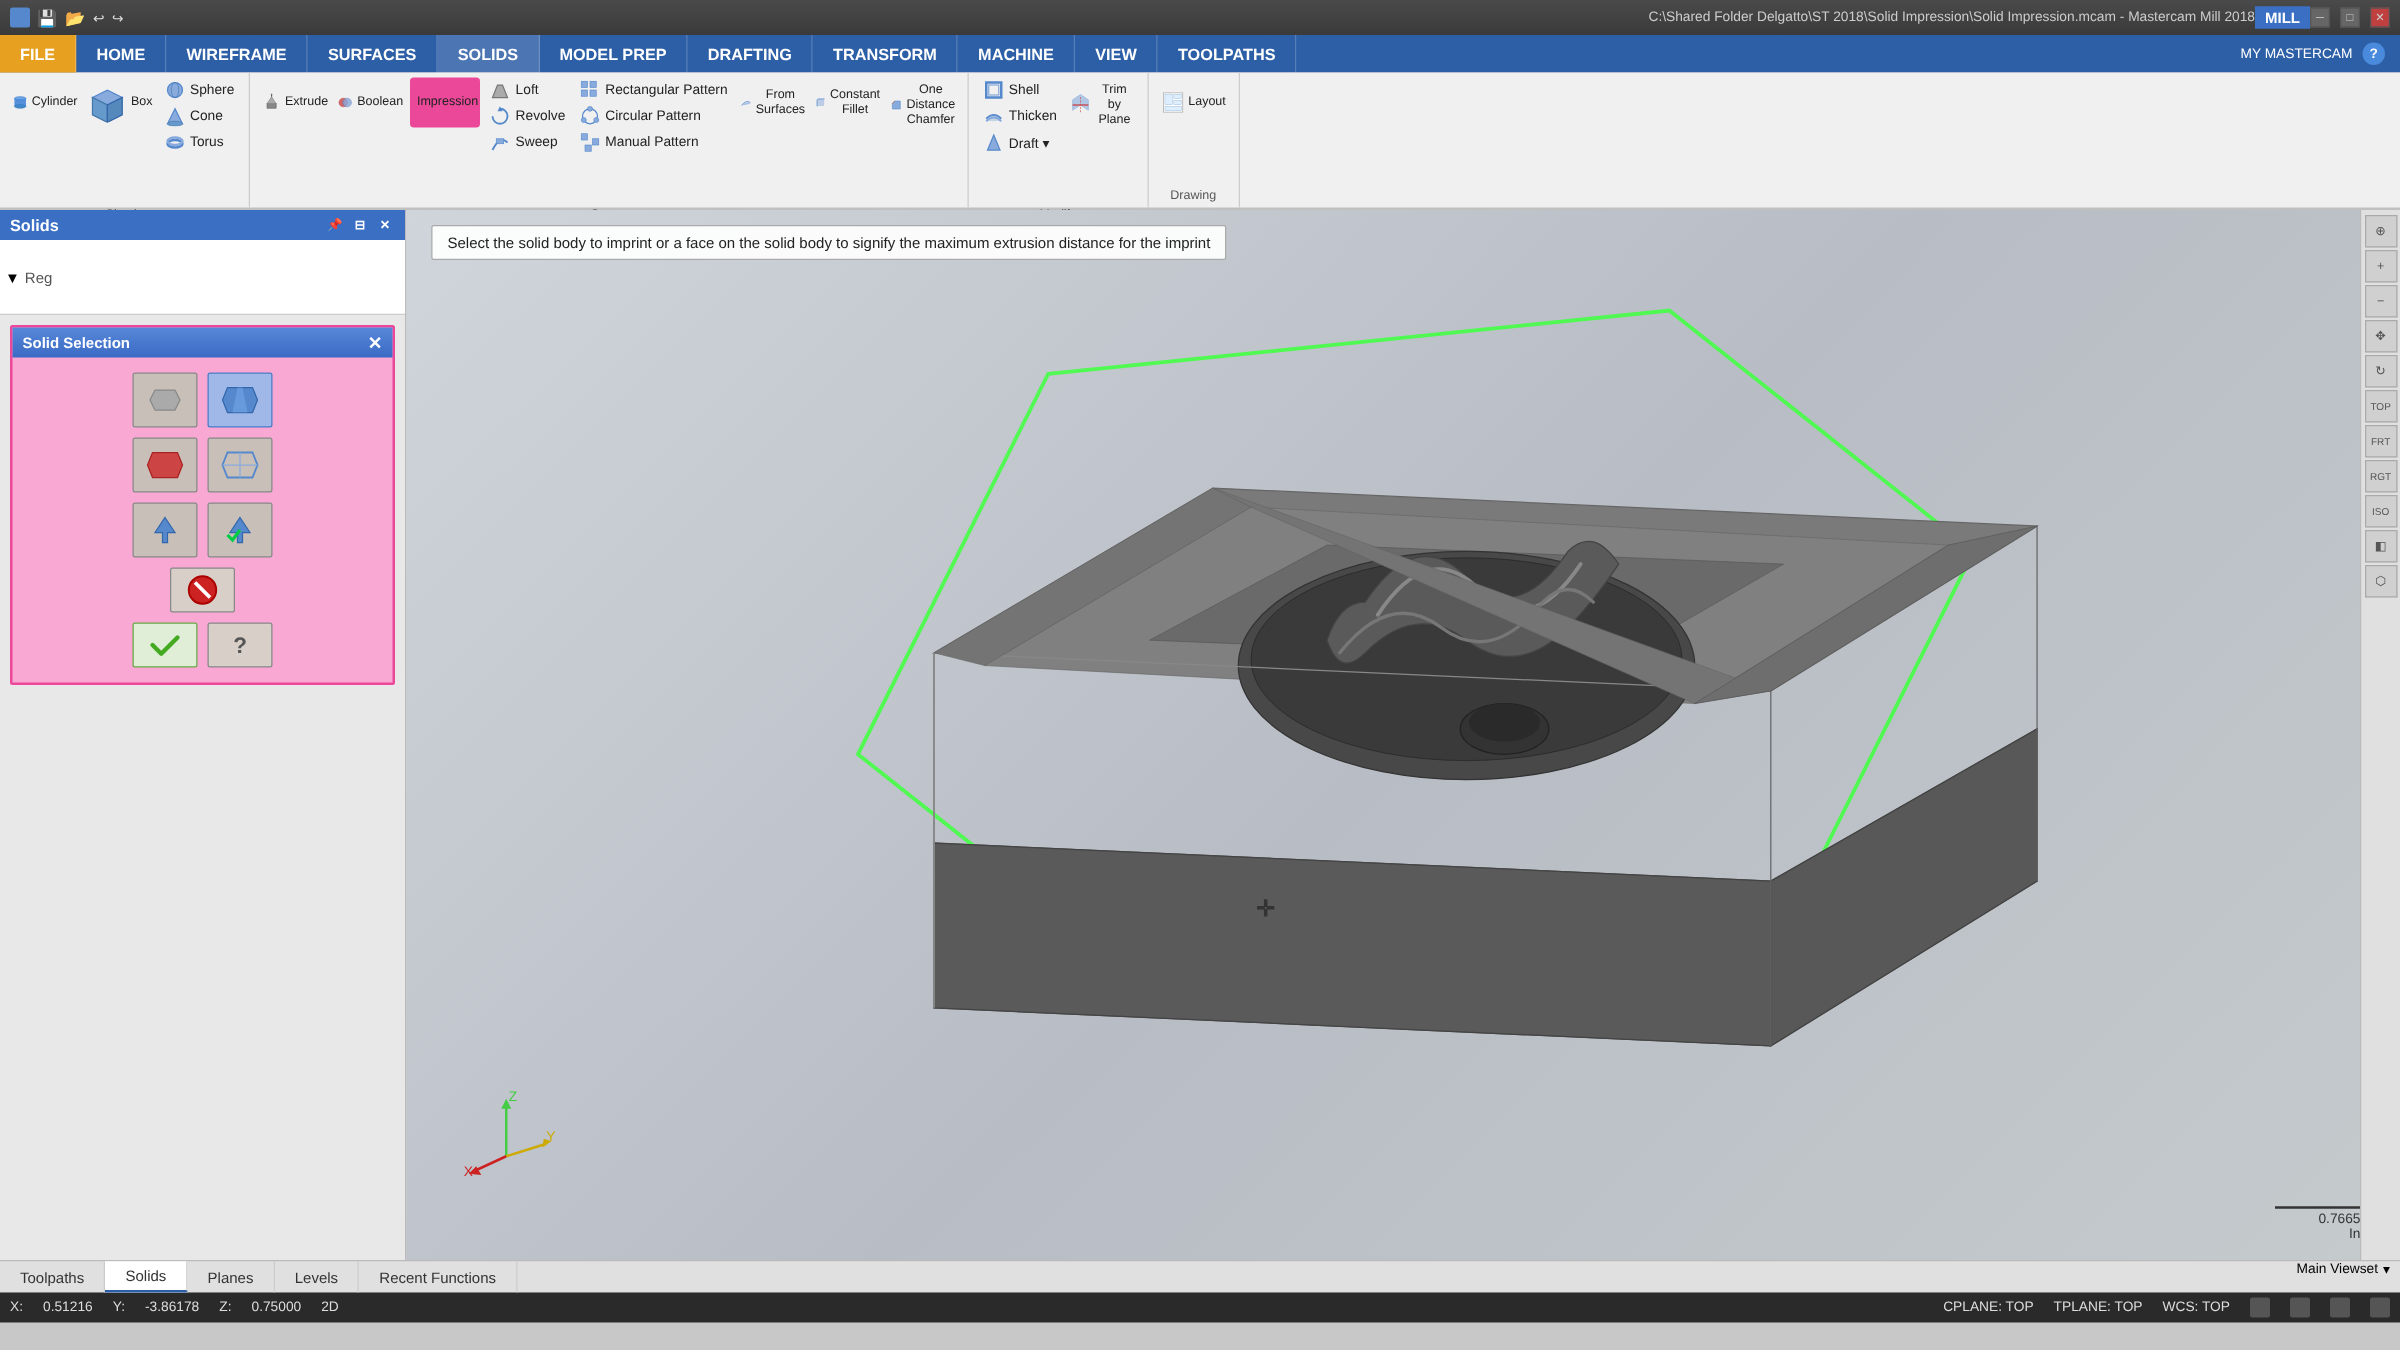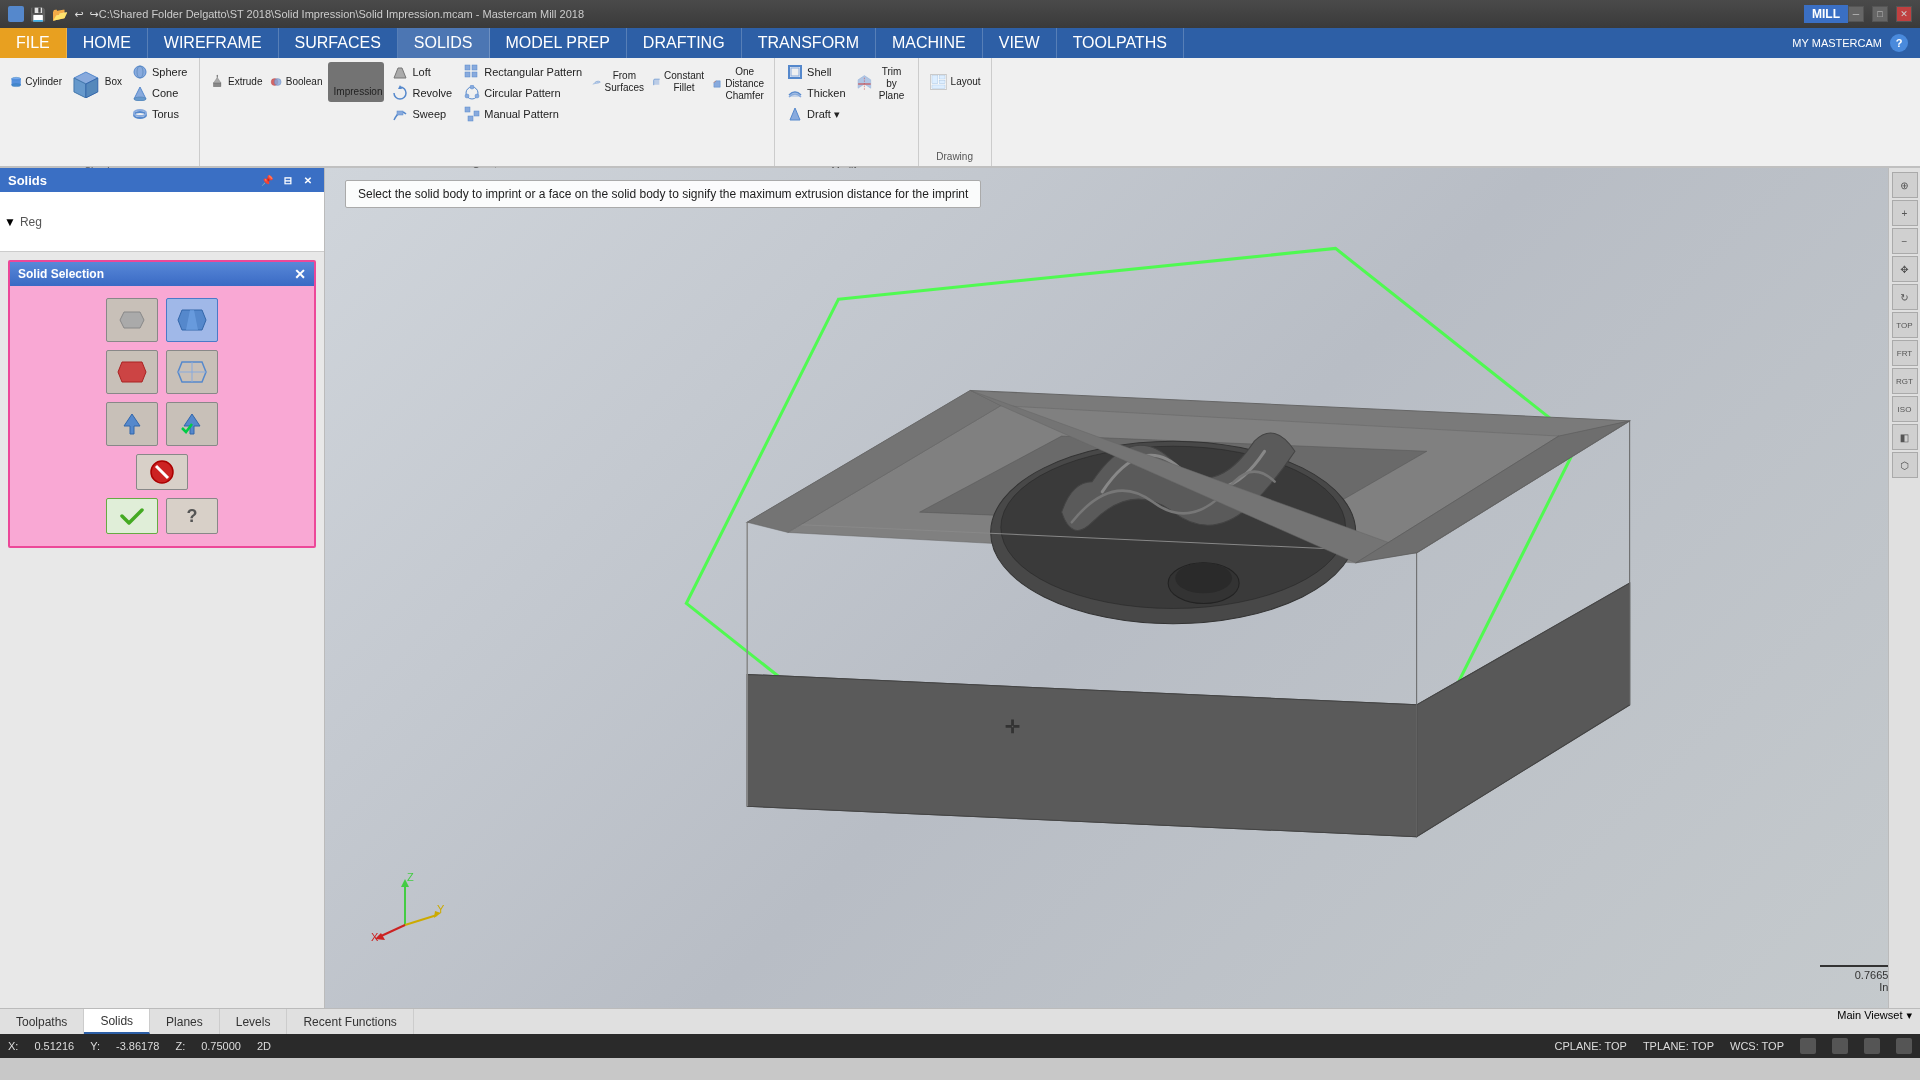--- a/index.html
+++ b/index.html
@@ -10,39 +10,39 @@
       height: 28px;
       background: linear-gradient(to bottom, #4a4a4a, #3a3a3a);
       display: flex;
       align-items: center;
       justify-content: space-between;
       padding: 0 8px;
       color: #ddd;
       font-size: 11px;
     }
     #titlebar .title-left { display: flex; align-items: center; gap: 6px; }
-    #titlebar .title-center { flex: 1; text-align: left; font-size: 11px; color: #ccc; }
+    #titlebar .title-center { flex: 1; text-align: right; font-size: 11px; color: #ccc; }
     #titlebar .title-right { display: flex; gap: 8px; }
     .title-btn { width: 16px; height: 16px; background: #666; border: 1px solid #555; cursor: pointer; display: flex; align-items: center; justify-content: center; font-size: 9px; color: #ccc; }
     .title-icon { width: 16px; height: 16px; background: #888; display: inline-block; }
 
     
     #tabbar {
       height: 30px;
       background: #2d5fa6;
       display: flex;
       align-items: stretch;
     }
     .tab-item {
       padding: 0 16px;
       display: flex;
       align-items: center;
       color: white;
-      font-size: 16px;
-      font-weight: 400;
+      font-size: 13px;
+      font-weight: 700;
       cursor: pointer;
       border-right: 1px solid rgba(255,255,255,0.2);
     }
     .tab-item:first-child { background: #e8a020; }
     .tab-item.active { background: rgba(255,255,255,0.15); }
     .tab-right { margin-left: auto; display: flex; align-items: center; padding-right: 12px; color: white; font-size: 11px; gap: 8px; }
 
     
     #ribbon {
       height: 110px;
@@ -399,21 +399,21 @@
       </button>
 
       <button class="ribbon-btn">
         <svg class="btn-icon" viewBox="0 0 32 32">
           <circle cx="12" cy="16" r="9" fill="#cc4444" stroke="#aa2222" stroke-width="1" opacity="0.8"></circle>
           <circle cx="20" cy="16" r="9" fill="#88aadd" stroke="#4466aa" stroke-width="1" opacity="0.8"></circle>
         </svg>
         <span class="btn-label">Boolean</span>
       </button>
 
-      <button class="ribbon-btn" style="background:#737373;align-items:flex-end;">
+      <button class="ribbon-btn" style="background:#ec4899;">
         <svg class="btn-icon" viewBox="0 0 32 32">
           <rect x="4" y="16" width="24" height="12" fill="#888" stroke="#555" stroke-width="1"></rect>
           <rect x="10" y="10" width="12" height="8" fill="#cc4444" stroke="#aa2222" stroke-width="1"></rect>
           <line x1="16" y1="4" x2="16" y2="10" stroke="#555" stroke-width="1.5" stroke-dasharray="2,2"></line>
         </svg>
         <span class="btn-label">Impression</span>
       </button>
 
       <div class="ribbon-small-group">
         <button class="ribbon-btn-small">

